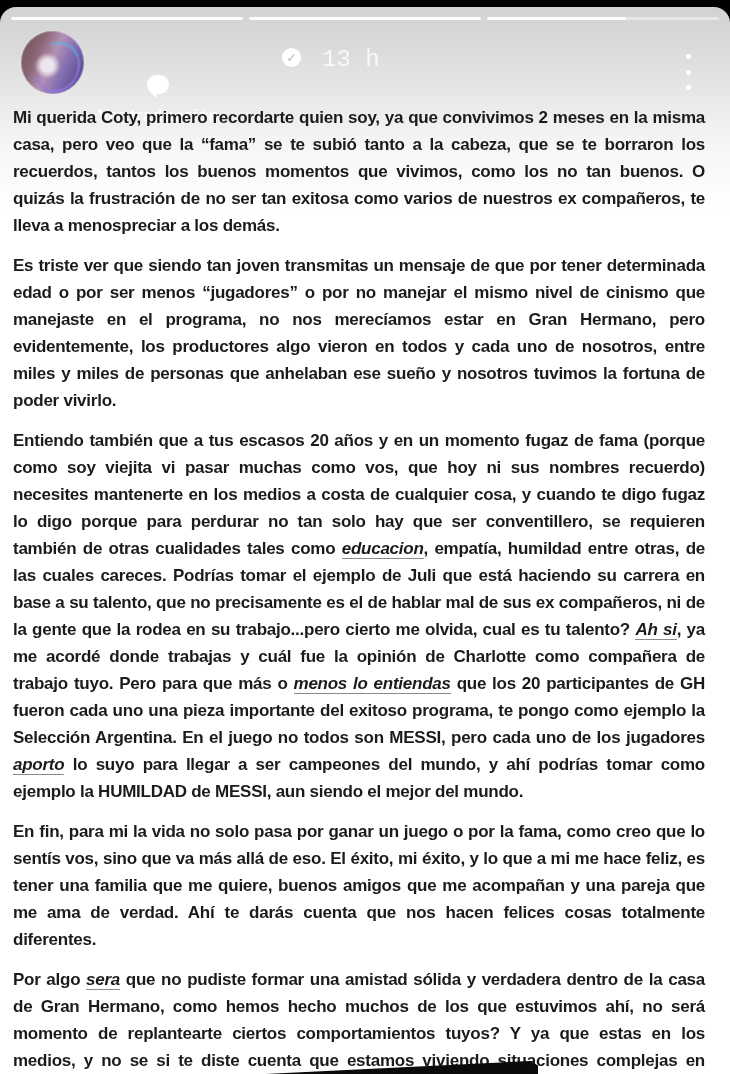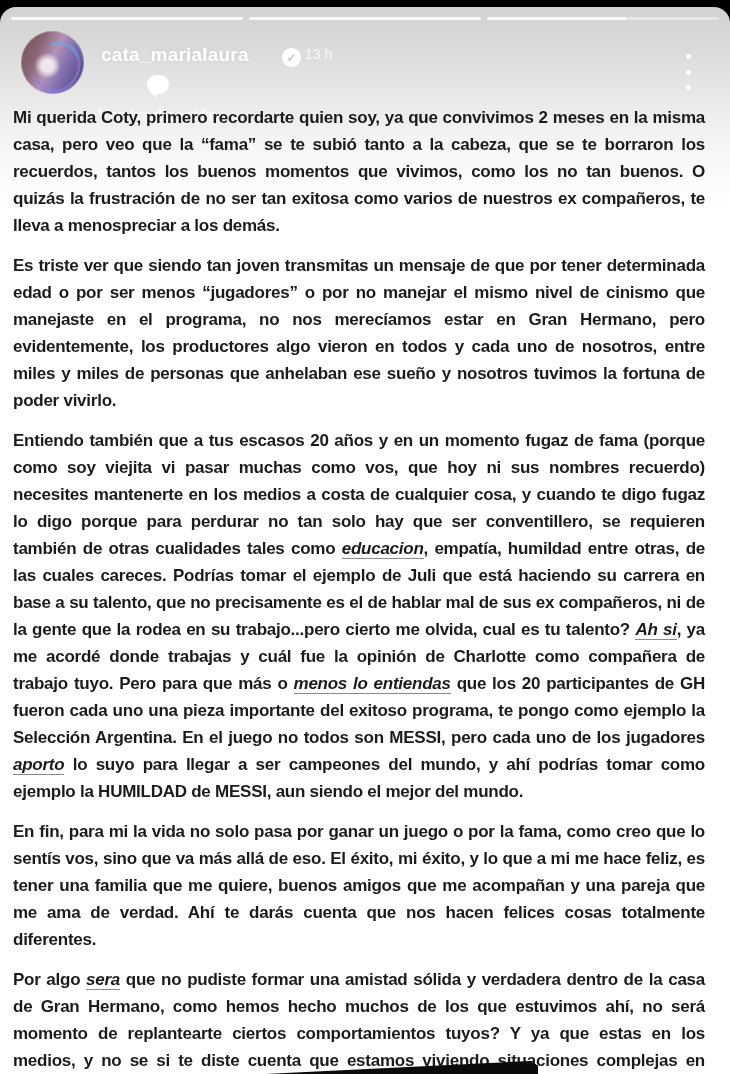--- a/index.html
+++ b/index.html
@@ -18,21 +18,21 @@
           radial-gradient(circle at 42% 55%, rgba(240,235,240,0.95) 0 12%, rgba(240,235,240,0) 26%),
           linear-gradient(115deg,#6e4f50 0%,#8a6575 28%,#b391b6 48%,#7e6cb0 68%,#45386b 100%);
         box-shadow:inset 0 0 0 1px rgba(255,255,255,0.25);overflow:hidden;}
   .avatar::after{content:"";position:absolute;right:4px;top:10px;width:40px;height:46px;
         border-radius:50%;border:3px solid rgba(150,120,230,0.55);border-left-color:transparent;
         border-top-color:rgba(90,180,240,0.5);transform:rotate(24deg);}
   .username{position:absolute;top:37px;left:101px;color:#fff;font-weight:bold;font-size:19px;
         letter-spacing:.2px;text-shadow:0 0 4px rgba(0,0,0,0.08);}
   .badge{position:absolute;top:41px;left:282px;width:19px;height:19px;border-radius:50%;background:#fff;
         display:flex;align-items:center;justify-content:center;font-size:12px;font-weight:bold;color:#c9c9c9;}
-  .timestamp{position:absolute;top:39px;left:305px;color:rgba(255,255,255,0.8);font-size:14px;}
+  .timestamp{position:absolute;top:39px;left:322px;color:rgba(255,255,255,0.8);font-size:24px;font-family:Liberation Mono, monospace;}
   .translate-row{position:absolute;top:68px;left:98px;display:flex;align-items:center;gap:12px;flex-direction:column;}
   .bubble-icon{position:relative;width:22px;height:19px;background:#fff;border-radius:10px;}
   .bubble-icon::after{content:"";position:absolute;left:2px;bottom:-4px;width:0;height:0;
         border-left:7px solid transparent;border-right:2px solid transparent;border-top:7px solid #fff;}
   .translate-label{color:rgba(255,255,255,0.95);font-size:17px;font-weight:bold;letter-spacing:.2px;}
   .menu-dots{position:absolute;top:47px;left:679px;width:18px;height:36px;display:flex;flex-direction:column;
         align-items:center;justify-content:space-between;cursor:pointer;}
   .menu-dots i{width:5px;height:5px;border-radius:50%;background:#fff;}
   
   #doc{position:absolute;top:97px;left:13px;width:704px;color:#1b1b1b;
@@ -57,21 +57,20 @@
         <div class="seg">
           <div class="fill" style="width: 100%;"></div>
         </div>
         <div class="seg">
           <div class="fill" style="width: 60%;"></div>
         </div>
       </div>
 
     <div class="avatar"></div>
 
-    <div class="username">cata_marialaura</div>
 
     <div class="badge">✓</div>
 
     <div class="timestamp">13 h</div>
 
     <div class="translate-row">
       <span class="bubble-icon"></span>
       <span class="translate-label">Ver traducción</span>
     </div>
 

